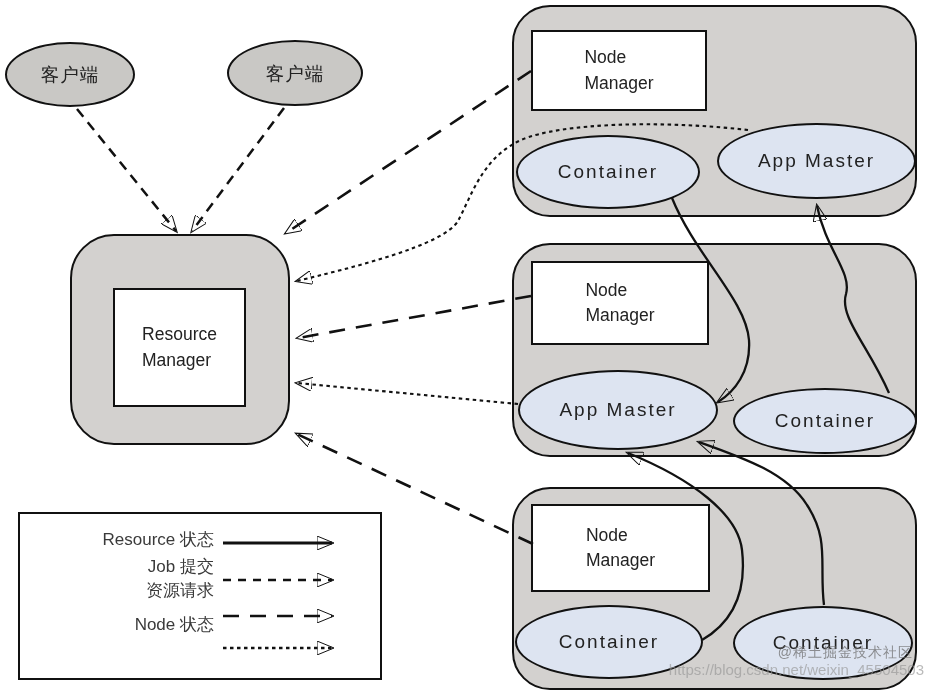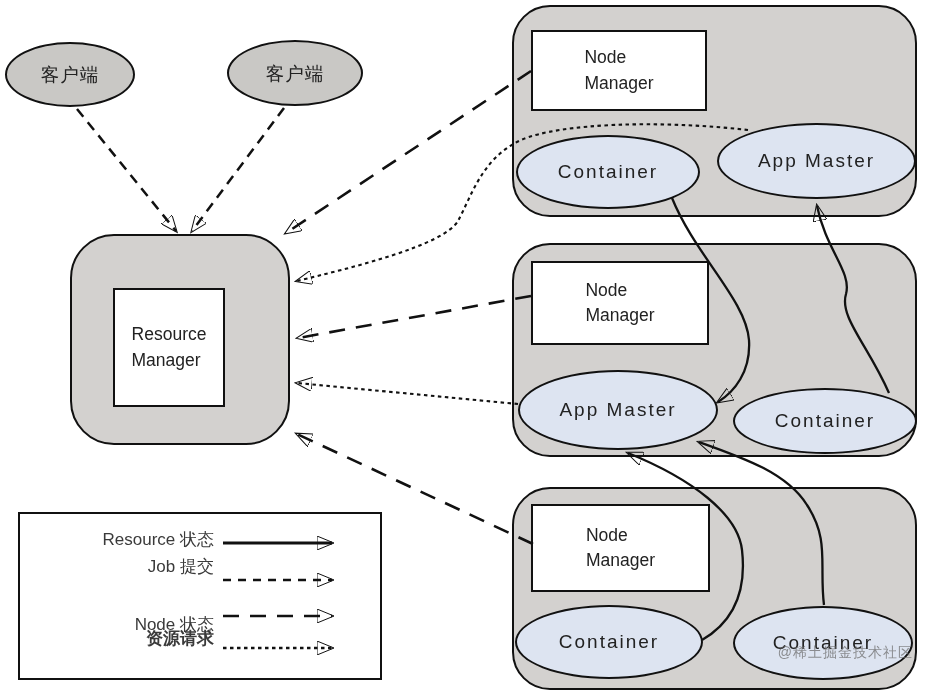--- a/index.html
+++ b/index.html
@@ -63,21 +63,21 @@
 <div class="canvas">
 
   <div class="ellipse gray" style="left:5px;top:42px;width:130px;height:65px;">
     <span>客户端</span>
   </div>
   <div class="ellipse gray" style="left:227px;top:40px;width:136px;height:66px;">
     <span>客户端</span>
   </div>
 
   <div class="graybox rm-outer" style="left:70px;top:234px;width:220px;height:211px;"></div>
-  <div class="whitebox" style="left:113px;top:288px;width:112px;height:119px;">Resource
+  <div class="whitebox" style="left:113px;top:288px;width:133px;height:119px;">Resource
 Manager</div>
 
   <div class="graybox" style="left:512px;top:5px;width:405px;height:212px;"></div>
   <div class="whitebox" style="left:531px;top:30px;width:176px;height:81px;">Node
 Manager</div>
   <div class="ellipse blue" style="left:516px;top:135px;width:184px;height:74px;">
     <span>Container</span>
   </div>
   <div class="ellipse blue" style="left:717px;top:123px;width:199px;height:76px;">
     <span>App Master</span>
@@ -100,23 +100,24 @@
     <span>Container</span>
   </div>
   <div class="ellipse blue" style="left:733px;top:606px;width:180px;height:74px;">
     <span>Container</span>
   </div>
 
   <div class="legend-box"></div>
   <div class="legend-label" style="top:529px;">Resource 状态</div>
   <div class="legend-label" style="top:556px;">Job 提交</div>
   <div class="legend-label" style="top:582px;margin-top:32px;">Node 状态</div>
-  <div class="legend-label" style="top:628px;font-weight:bold;">资源请求</div>
+  <div class="legend-label" style="top:580px;">资源请求</div>
 
   <div class="watermark1">@稀土掘金技术社区</div>
+  <div class="watermark2">https://blog.csdn.net/weixin_45504503</div>
 
   <svg class="overlay" viewBox="0 0 925 693">
     <defs>
       <marker id="ah" markerUnits="userSpaceOnUse" markerWidth="18" markerHeight="14" refX="15" refY="7" orient="auto">
         <path class="arrowhead" d="M0,0 L17,7 L0,14 Z"></path>
       </marker>
     </defs>
 
     <path class="e-job" marker-end="url(#ah)" d="M 77,109 L 176,231"></path>
     <path class="e-job" marker-end="url(#ah)" d="M 284,108 L 192,231"></path>

